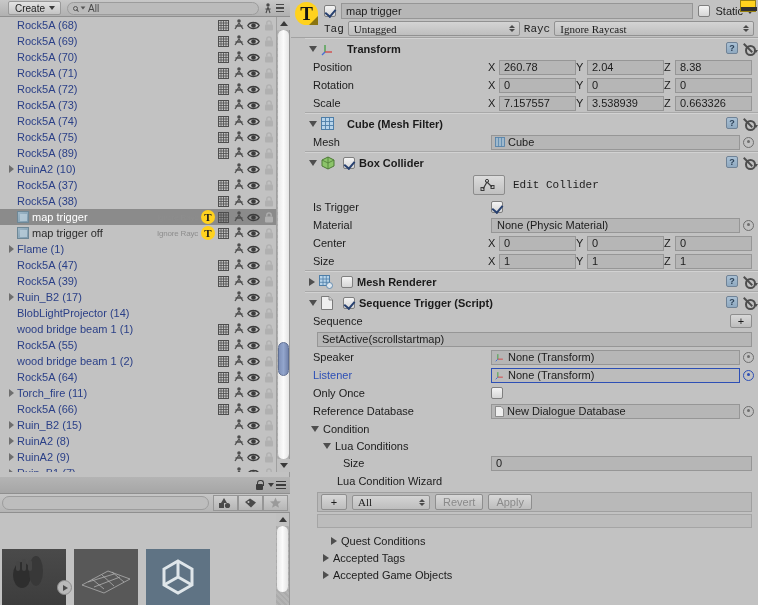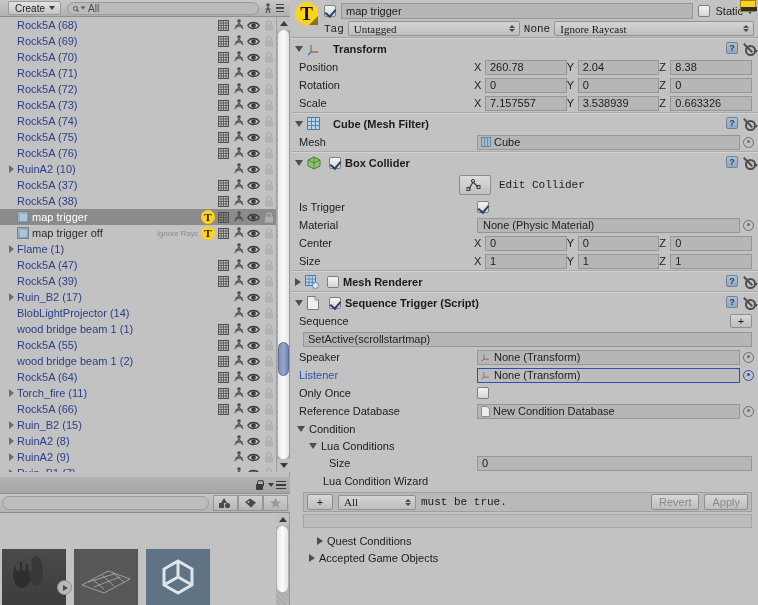--- a/index.html
+++ b/index.html
@@ -187,21 +187,21 @@
   .dropdown {
     height:15px; background: linear-gradient(to bottom,#d4d4d4,#bebebe);
     border:1px solid #919191; border-radius:2px; display:flex; align-items:center;
     padding-left:5px; padding-right:2px; font-size:11px; color:#1c1c1c; justify-content:space-between;font-family:Liberation Serif, serif;
   }
   .dd-arrows{display:flex;flex-direction:column;gap:1px;margin-left:4px;padding-right:2px;}
   .dd-arrows .u{width:0;height:0;border-left:3px solid transparent;border-right:3px solid transparent;border-bottom:3.5px solid #4a4a4a;}
   .dd-arrows .d{width:0;height:0;border-left:3px solid transparent;border-right:3px solid transparent;border-top:3.5px solid #4a4a4a;}
 
   
-  .comp { border-bottom: 1px solid #a9a9a9; border-top:1px solid #d2d2d2; background:#c2c2c2; }
+  .comp { border-bottom: 1px solid #a9a9a9; border-top:1px solid #d2d2d2; background:#c2c2c2;margin-left:14px; }
   .comp-head { height: 19px; display: flex; align-items: center; padding-left: 4px; gap: 4px; position: relative;}
   .foldout-tri-open { width:0;height:0;border-left:4.5px solid transparent;border-right:4.5px solid transparent;border-top:6px solid #4e4e4e; margin-top:1px;}
   .foldout-tri-closed { width:0;height:0;border-top:4.5px solid transparent;border-bottom:4.5px solid transparent;border-left:6px solid #4e4e4e;}
   .comp-title { font-weight: bold; font-size: 11px; color: #1b1b1b; }
   .comp-head-right { position:absolute; right:4px; top:3px; display:flex; gap:4px; align-items:center;}
   .help-ico { width:12px;height:12px;background:linear-gradient(to bottom,#a9c0d4,#8fa9c0);border:1px solid #6f8296;border-radius:2px;
     color:#2b4056;font-size:9px;display:flex;align-items:center;justify-content:center;font-weight:bold;}
   .gear-ico { width:12px;height:12px;position:relative; }
   .gear-ico:before{content:"";position:absolute;left:2.5px;top:2.5px;width:7px;height:7px;border:2px solid #4d4d4d;border-radius:50%;}
   .gear-ico:after{content:"";position:absolute;left:0px;top:5px;width:12px;height:2px;background:#4d4d4d;transform:rotate(45deg);}
@@ -519,21 +519,21 @@
             <span class="ic" style="display: flex; align-items: center; justify-content: center;">
               <svg width="10" height="11" viewBox="0 0 10 11">
       <rect x="1" y="4.5" width="8" height="6" rx="1" fill="#b0b0b0"></rect>
       <path d="M2.8 4.5 V3 a2.2 2.2 0 0 1 4.4 0 V4.5" fill="none" stroke="#b0b0b0" stroke-width="1.3"></path>
               </svg>
             </span>
           </span>
         </div>
         <div class="h-row">
           <span class="h-foldout"></span>
-          <span class="h-label">Rock5A (76)</span>
+          <span class="h-label">Rock5A (89)</span>
           <span class="h-right">
             <span class="ic" style="display: flex; align-items: center; justify-content: center;">
               <svg width="11" height="11" viewBox="0 0 11 11" opacity="1">
       <rect x="0.5" y="0.5" width="10" height="10" fill="none" stroke="#4e4e4e"></rect>
       <path d="M3 0.5V10.5M5.5 0.5V10.5M8 0.5V10.5M0.5 3H10.5M0.5 5.5H10.5M0.5 8H10.5" stroke="#4e4e4e" stroke-width="0.8"></path>
               </svg>
             </span>
             <span class="ic" style="display: flex; align-items: center; justify-content: center;">
               <svg width="12" height="12" viewBox="0 0 12 12" opacity="1">
       <circle cx="6" cy="2" r="1.8" fill="#4e4e4e"></circle>
@@ -1221,21 +1221,21 @@
       <div class="layers-badge"></div>
       <div class="tag-row">
         <span class="lbl">Tag</span>
         <div class="dropdown" style="width:172px">
           <span>Untagged</span>
           <span class="dd-arrows">
               <span class="u"></span>
               <span class="d"></span>
             </span>
         </div>
-        <span class="lbl">None</span>
+        <span class="lbl">Rayc</span>
         <div class="dropdown" style="flex:1">
           <span>Ignore Raycast</span>
           <span class="dd-arrows">
               <span class="u"></span>
               <span class="d"></span>
             </span>
         </div>
       </div>
     </div>
 
@@ -1508,21 +1508,21 @@
         <span class="prop-label" style="flex:0 0 178px;width:178px">Only Once</span>
         <span class="cbx"></span>
       </div>
 
       <div class="prop-row">
         <span class="prop-label" style="flex:0 0 178px;width:178px">Reference Database</span>
         <div class="objfield">
           <svg width="9" height="11" viewBox="0 0 9 11">
             <path d="M0.5 0.5 H6 L8.5 3 V10.5 H0.5 Z" fill="#eeeeee" stroke="#7a7a7a" stroke-width="0.8"></path>
           </svg>
-          <span>New Condition Database</span>
+          <span>New Dialogue Database</span>
         </div>
         <span class="dot-btn"></span>
         <span style="width:4px"></span>
       </div>
 
       <div class="sub-fold" style="padding-left:6px">
         <span class="foldout-tri-open"></span>
         <span>Condition</span>
       </div>
       <div class="sub-fold" style="padding-left:18px">
@@ -1545,33 +1545,36 @@
         <span class="btn" style="width:26px;padding:0">
           <span>+</span>
         </span>
         <div class="dropdown" style="width:78px">
           <span>All</span>
           <span class="dd-arrows">
               <span class="u"></span>
               <span class="d"></span>
             </span>
         </div>
-        <span class="lbl" style="flex:1">must be true.</span>
         <span class="btn disabled">
           <span>Revert</span>
         </span>
         <span class="btn disabled">
           <span>Apply</span>
         </span>
       </div>
       <div class="wizard-empty"></div>
 
       <div class="sub-fold" style="padding-left:26px;margin-top:4px">
         <span class="foldout-tri-closed"></span>
         <span>Quest Conditions</span>
       </div>
       <div class="sub-fold" style="padding-left:18px">
         <span class="foldout-tri-closed"></span>
+        <span>Accepted Tags</span>
+      </div>
+      <div class="sub-fold" style="padding-left:18px">
+        <span class="foldout-tri-closed"></span>
         <span>Accepted Game Objects</span>
       </div>
     </div>
   </div>
 </div>
 
 </body></html>

